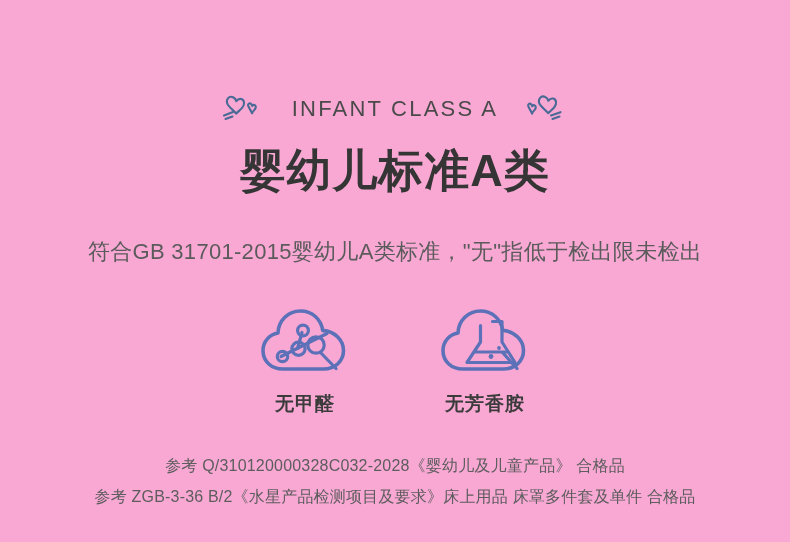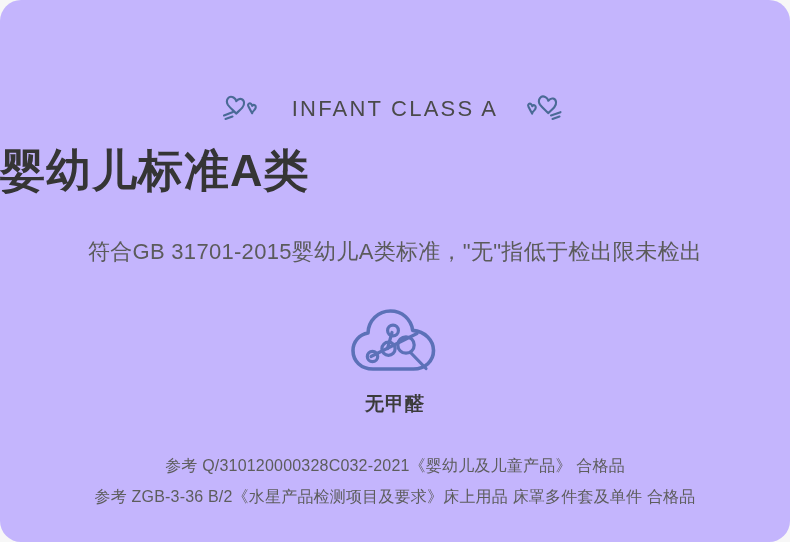--- a/index.html
+++ b/index.html
@@ -11,23 +11,22 @@
     height: 542px;
     background: #f7f7f7;
     font-family: "Liberation Sans", "DejaVu Sans", sans-serif;
     overflow: hidden;
   }
 
   .page {
     position: relative;
     width: 790px;
     height: 542px;
-    background: #c4b5fd;
+    background: #f9a8d4;
     box-sizing: border-box;
-    border-radius: 21px;
   }
 
   
   .kicker-row {
     position: absolute;
     top: 86px;
     left: 0;
     width: 790px;
     height: 46px;
     display: flex;
@@ -49,21 +48,21 @@
     display: block;
     flex: 0 0 auto;
   }
 
   
   .headline {
     position: absolute;
     top: 143px;
     left: 0;
     width: 790px;
-    text-align: left;
+    text-align: center;
     font-size: 45px;
     font-weight: 700;
     letter-spacing: 1px;
     color: #353535;
     line-height: 1.25;
     white-space: nowrap;
   }
 
   
   .subtitle {
@@ -208,21 +207,45 @@
           <circle cx="59" cy="45" r="8.2" stroke-width="3.2"></circle>
           <circle cx="46" cy="30.5" r="5.4" stroke-width="3.2"></circle>
 
           <path d="M63.5 52.5 L79 68.5" stroke-width="3.2"></path>
         </svg>
       </span>
       <span class="feature-label">无甲醛</span>
     </div>
 
 
+    <div class="feature">
+      <span class="feature-icon">
+        <svg viewBox="0 0 96 78" width="96" height="78" fill="none" stroke="#5c71b8" stroke-width="3.6" stroke-linecap="round" stroke-linejoin="round">
+          <path d="M26 69
+                   C14 69, 6 61, 6 50.5
+                   C6 41.5, 12.6 34.3, 21 33
+                   C21.5 20.5, 31.2 11, 43.5 11
+                   C55 11, 64.2 19.2, 65.7 30.4
+                   C78 31.4, 86.5 40.2, 86.5 50.6
+                   C86.5 61.1, 78.2 69, 66.5 69
+                   Z"></path>
+
+          <path d="M55.5 21.5 L65 21.5 L65 42 L78 62.5 L30 62.5 L43.5 42 L43.5 25.5" stroke-width="3.2"></path>
+
+          <path d="M37.5 52 L70.5 52" stroke-width="3"></path>
+
+          <circle cx="54" cy="56.5" r="2.4" fill="#5c71b8" stroke="none"></circle>
+          <circle cx="62" cy="48" r="1.9" fill="#5c71b8" stroke="none"></circle>
+
+          <path d="M66 53 L80 68.5" stroke-width="3.2"></path>
+        </svg>
+      </span>
+      <span class="feature-label">无芳香胺</span>
+    </div>
 
   </div>
 
   <div class="footnotes">
-    <div class="footnote">参考 Q/310120000328C032-2021《婴幼儿及儿童产品》 合格品</div>
+    <div class="footnote">参考 Q/310120000328C032-2028《婴幼儿及儿童产品》 合格品</div>
     <div class="footnote">参考 ZGB-3-36 B/2《水星产品检测项目及要求》床上用品 床罩多件套及单件 合格品</div>
   </div>
 
 </div>
 
 </body></html>

